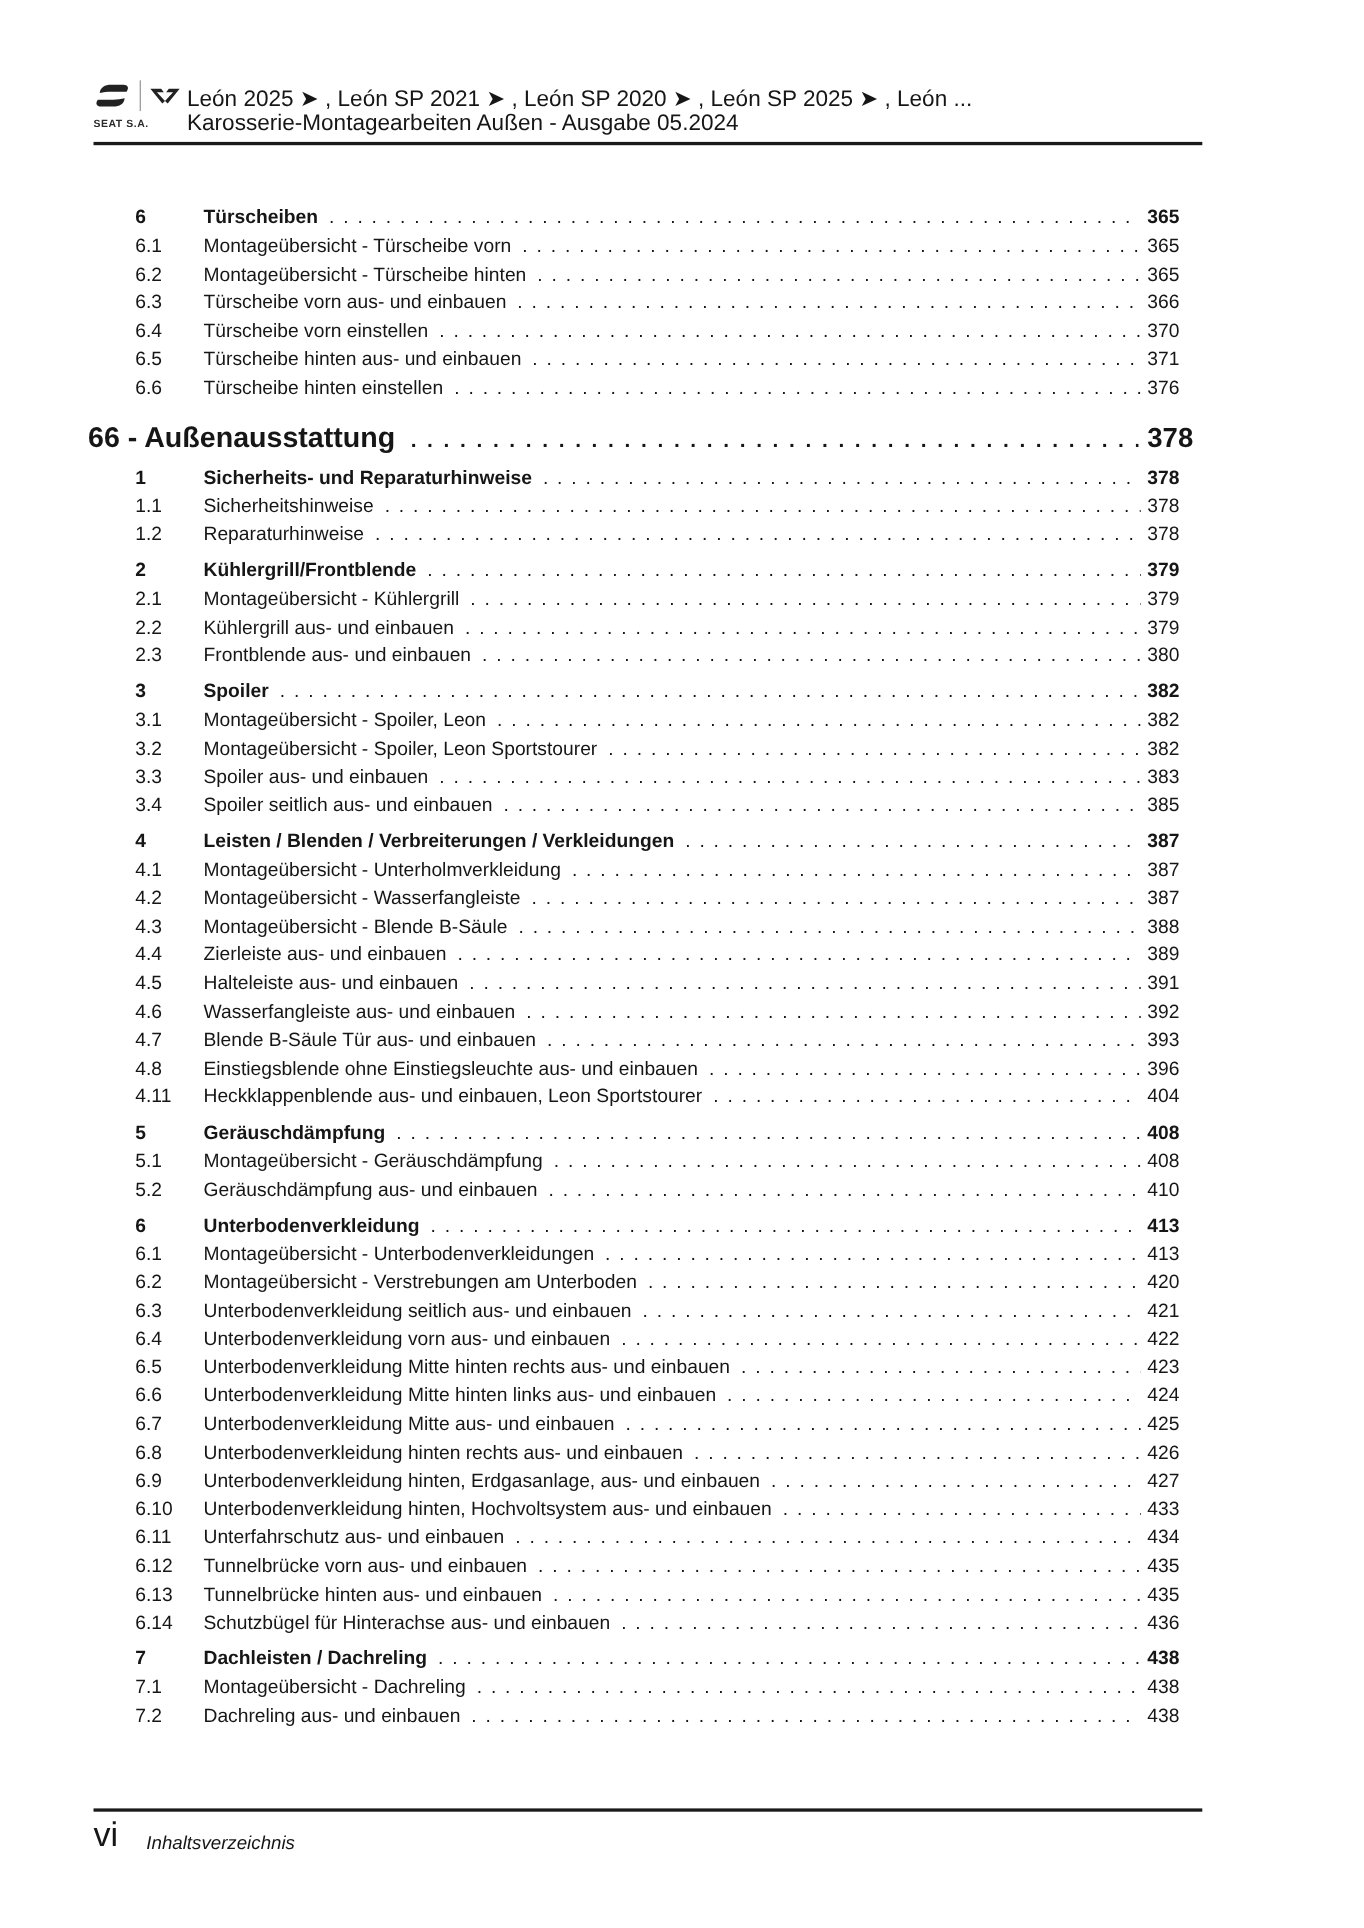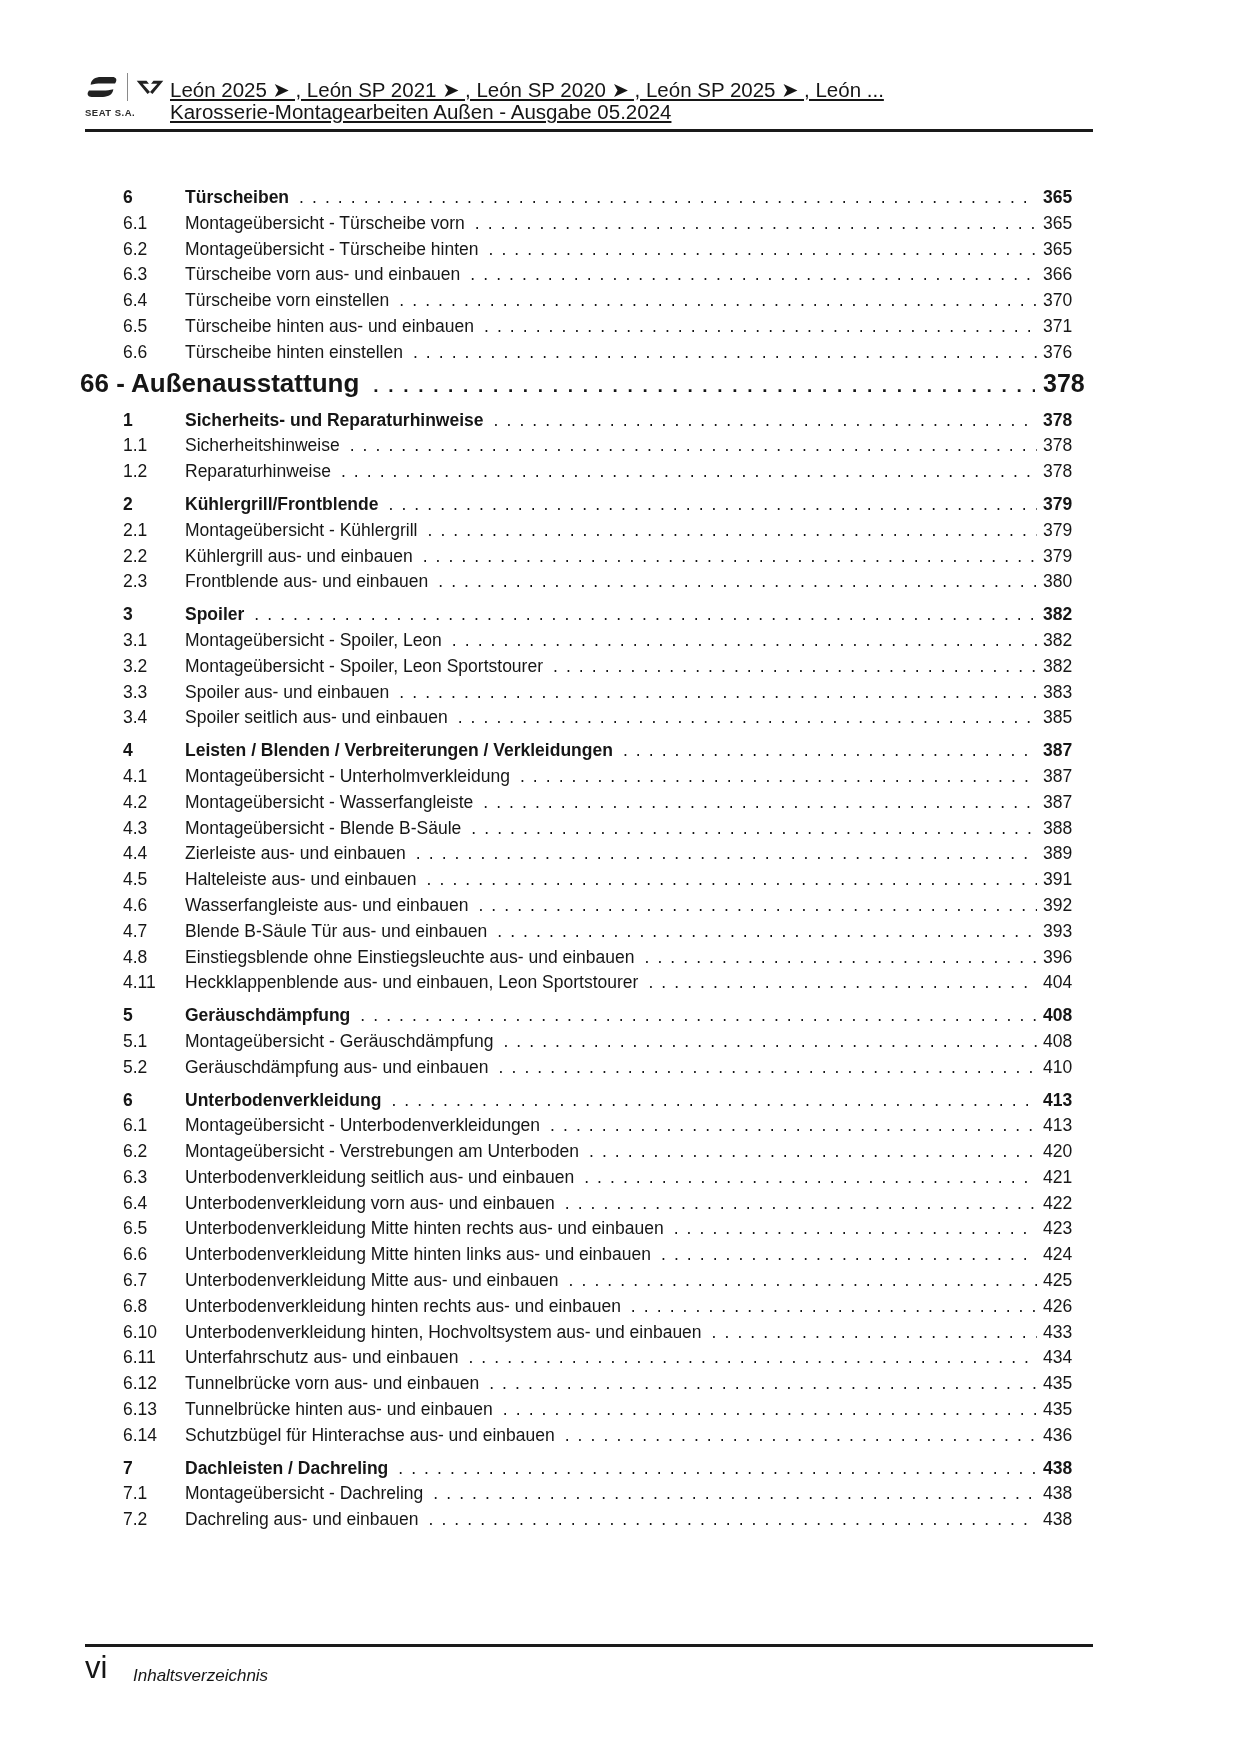--- a/index.html
+++ b/index.html
@@ -9,36 +9,36 @@
     color:#161616; overflow:hidden;
   }
 
   
   .header-logos { position:absolute; left:85px; top:72px; display:flex; align-items:center; height:30px; }
   .logo-seat  { display:block; }
   .logo-sep   { width:1px; height:28px; background:#8a8a8a; margin:0 8px; }
   .logo-cupra { display:block; }
   .brand-label { position:absolute; left:85px; top:107px; width:76px; text-align:left;
                  font-size:9.5px; font-weight:bold; letter-spacing:0.5px; color:#2b2b2b; }
-  .header-text { position:absolute; left:170px; top:79px; font-size:20.5px; line-height:22px; white-space:nowrap;text-decoration:underline; }
+  .header-text { position:absolute; left:170px; top:79px; font-size:20.5px; line-height:22px; white-space:nowrap; }
   .header-rule { position:absolute; left:85px; top:129px; width:1008px; height:3px; background:#1a1a1a; }
 
   
   .toc { position:absolute; left:80px; top:180px; width:1013px; }
   .row { display:flex; align-items:baseline; height:25.8px; font-size:17.5px; }
   .row .num   { flex:none; margin-left:43px; width:62px; }
   .row .title { flex:none; white-space:nowrap; }
   .row .dots  { flex:1 1 auto; overflow:hidden; white-space:nowrap; margin:0 6px 0 10px; }
   .row .dots::after {
     content:". . . . . . . . . . . . . . . . . . . . . . . . . . . . . . . . . . . . . . . . . . . . . . . . . . . . . . . . . . . . . . . . . . . . . . . . . . . . . . . . . . . . . . . . . . . . . . . . . . . . . . . . . .";
     font-weight:normal; letter-spacing:1.6px; font-size:17.5px;
   }
   .row .pagenum { flex:none; min-width:50px; text-align:left; }
   .row.h { font-weight:bold; margin-top:7px; }
-  .row.chapter { font-weight:bold; font-size:26px; height:34px; margin-bottom:8px; }
+  .row.chapter { font-weight:bold; font-size:26px; height:34px; margin-top:14px; margin-bottom:8px; }
   .row.chapter .dots { margin:0 8px 0 14px; }
   .row.chapter .dots::after { font-weight:bold; font-size:19px; letter-spacing:2.2px; }
   .row.chapter .pagenum { font-size:25px; }
 
   
   .footer-rule { position:absolute; left:85px; top:1644px; width:1008px; height:2.5px; background:#1a1a1a; }
   .footer-page  { position:absolute; left:85px;  top:1652px; font-size:31px; line-height:31px; }
   .footer-label { position:absolute; left:133px; top:1666px; font-size:17px;font-style:italic; }
 </style>
 </head>
@@ -312,20 +312,26 @@
       <span class="dots"></span>
       <span class="pagenum">425</span>
     </div>
       <div class="row i">
       <span class="num">6.8</span>
       <span class="title">Unterbodenverkleidung hinten rechts aus- und einbauen</span>
       <span class="dots"></span>
       <span class="pagenum">426</span>
     </div>
       <div class="row i">
+      <span class="num">6.9</span>
+      <span class="title">Unterbodenverkleidung hinten, Erdgasanlage, aus- und einbauen</span>
+      <span class="dots"></span>
+      <span class="pagenum">427</span>
+    </div>
+      <div class="row i">
       <span class="num">6.10</span>
       <span class="title">Unterbodenverkleidung hinten, Hochvoltsystem aus- und einbauen</span>
       <span class="dots"></span>
       <span class="pagenum">433</span>
     </div>
       <div class="row i">
       <span class="num">6.11</span>
       <span class="title">Unterfahrschutz aus- und einbauen</span>
       <span class="dots"></span>
       <span class="pagenum">434</span>

